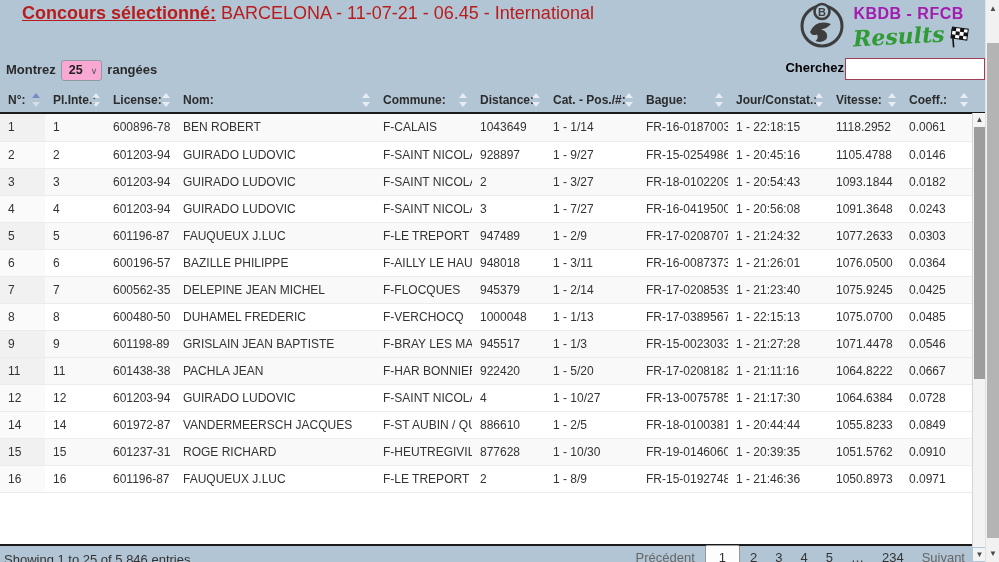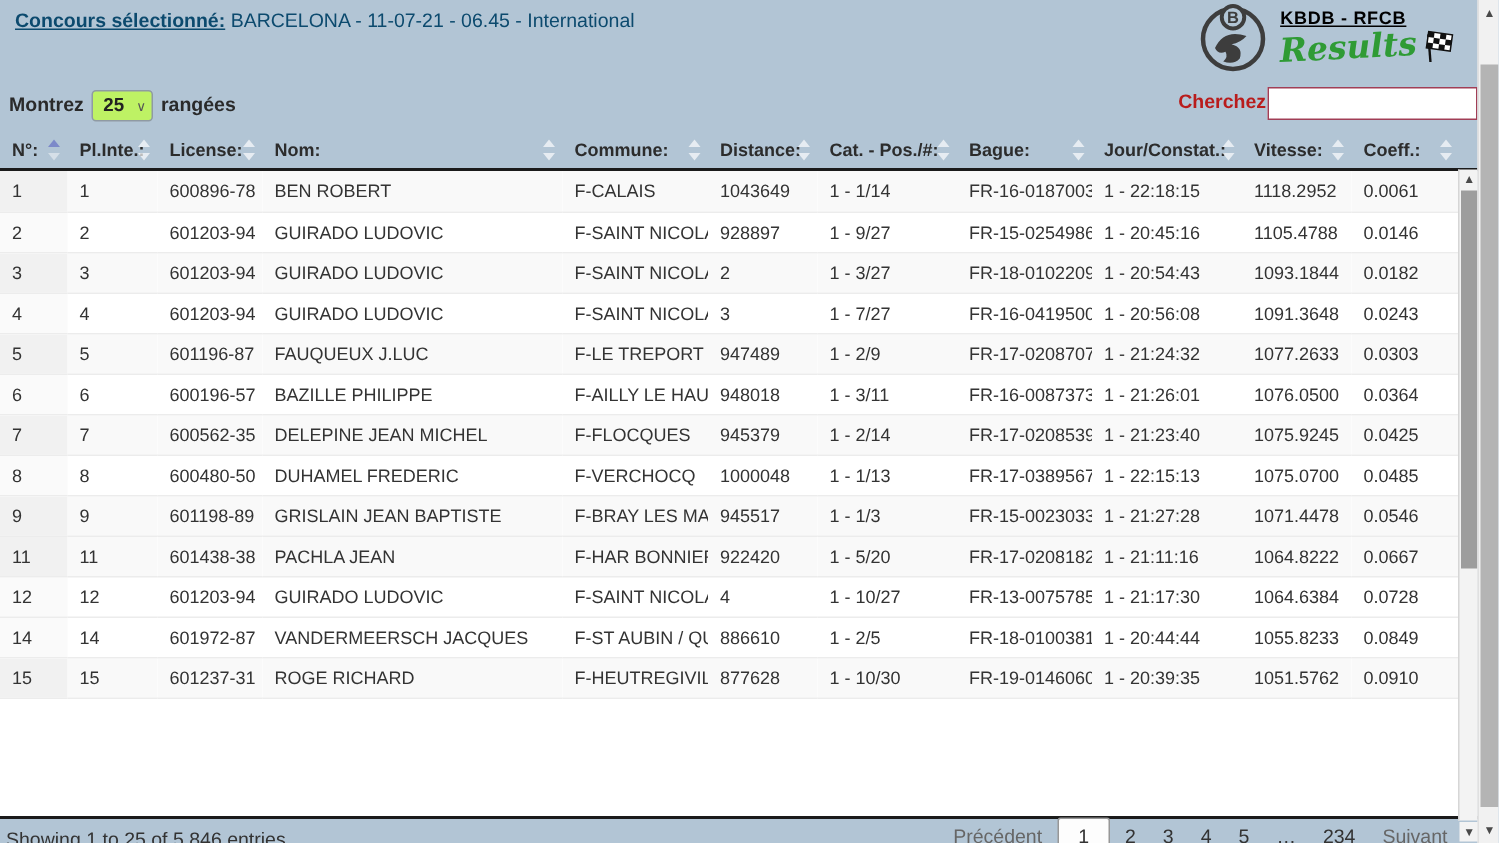--- a/index.html
+++ b/index.html
@@ -5,41 +5,41 @@
   * { box-sizing: border-box; margin: 0; padding: 0; }
   html, body { width: 999px; height: 562px; overflow: hidden; }
   body {
     position: relative;
     font-family: "Liberation Sans", sans-serif;
     background: #b2c5d5;
     color: #222;
   }
 
   
-  .top-info { position: absolute; left: 10px; top: 5px; font-size: 13px; line-height: 17px; color: #0c4a6e; }
+  .top-info { position: absolute; left: 22px; top: 5px; font-size: 18px; line-height: 17px; color: #b91c1c; }
   .top-info .lbl { font-weight: bold; text-decoration: underline; }
 
   
   .logo { position: absolute; right: 28px; top: 1px; display: flex; align-items: flex-start; }
   .logo-text { margin-left: 7px; }
-  .logo-org { font-size: 12px; font-weight: bold; color: #000000; letter-spacing: .5px; margin-top: 4px; text-decoration: underline; }
+  .logo-org { font-size: 16px; font-weight: bold; color: #a21caf; letter-spacing: .5px; margin-top: 4px; }
   .logo-script {
     font-family: "DejaVu Serif", serif; font-style: italic; font-weight: bold;
     font-size: 22px; color: #2f9b35; transform: rotate(-3deg); display: inline-block; margin-top: 0px;
   }
   .logo-flag { display: inline-block; vertical-align: middle; margin-left: 2px; }
 
   
   .controls { position: absolute; left: 6px; top: 60px; font-size: 13px; font-weight: bold; color: #2a2a2a; }
   .select-box {
-    display: inline-block; background: #bef264; border: 1px solid #8f9aa3; border-radius: 3px;
+    display: inline-block; background: #f9a8d4; border: 1px solid #8f9aa3; border-radius: 3px;
     padding: 2px 4px 3px 7px; margin: 0 5px; font-weight: bold; font-size: 12.5px; color: #222; cursor: pointer;
   }
   .select-box .chev { font-size: 9px; color: #555; margin-left: 8px; font-weight: normal; }
-  .search-wrap { position: absolute; right: 155px; top: 60px; font-size: 13px; font-weight: bold; color: #b91c1c; }
+  .search-wrap { position: absolute; right: 155px; top: 60px; font-size: 13px; font-weight: bold; color: #000000; }
   .search-input {
     position: absolute; right: 14px; top: 58px; width: 140px; height: 22px;
     border: 1px solid #a13e56; background: #fff; outline: none; font-size: 13px; padding: 0 4px;
     font-family: "Liberation Sans", sans-serif;
   }
 
   
   .grid { position: absolute; left: 0; top: 87px; width: 985px; }
   table { table-layout: fixed; width: 973px; border-collapse: collapse; }
   th:nth-child(1),  td:nth-child(1)  { width: 45px; }
@@ -350,20 +350,33 @@
             <td>601237-31</td>
             <td>ROGE RICHARD</td>
             <td>F-HEUTREGIVILLE</td>
             <td>877628</td>
             <td>1 - 10/30</td>
             <td>FR-19-0146060</td>
             <td>1 - 20:39:35</td>
             <td>1051.5762</td>
             <td>0.0910</td>
           </tr>
+          <tr class="even">
+            <td class="sort1">16</td>
+            <td>16</td>
+            <td>601196-87</td>
+            <td>FAUQUEUX J.LUC</td>
+            <td>F-LE TREPORT</td>
+            <td>2</td>
+            <td>1 - 8/9</td>
+            <td>FR-15-0192748</td>
+            <td>1 - 21:46:36</td>
+            <td>1050.8973</td>
+            <td>0.0971</td>
+          </tr>
         </tbody>
     </table>
   </div>
 </div>
 
 <div class="inner-scrollbar">
   <div class="sb-arrow sb-up">▲</div>
   <div class="thumb"></div>
   <div class="sb-arrow sb-dn">▼</div>
 </div>

